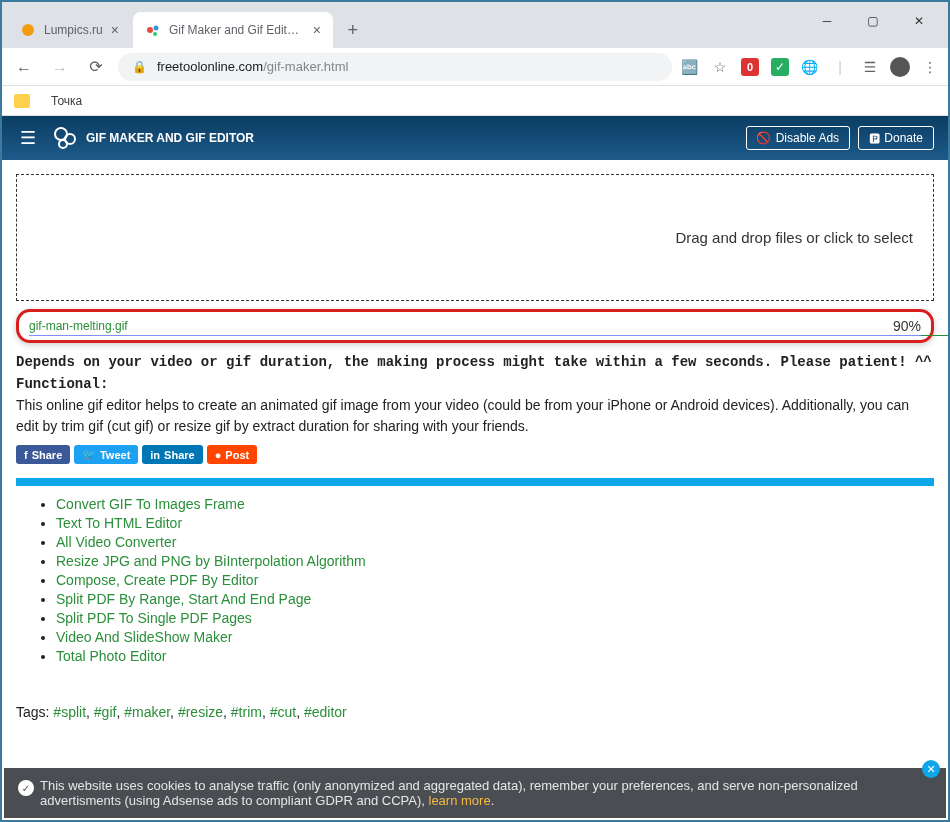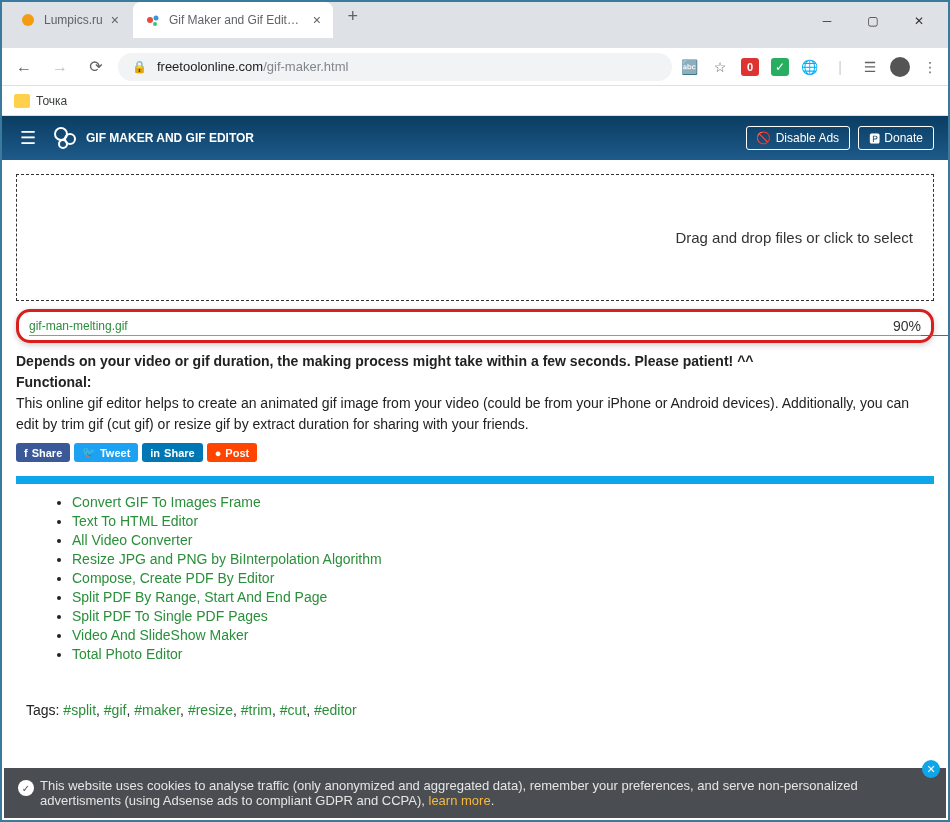--- a/index.html
+++ b/index.html
@@ -2,21 +2,21 @@
 <html><head>
 <meta charset="utf-8">
 <style>
 * { margin: 0; padding: 0; box-sizing: border-box; }
 body { font-family: Arial, sans-serif; font-size: 14px; width: 950px; height: 822px; background: #f5f5f5; overflow: hidden; position: relative; }
 
 
 .outer-frame { border: 2px solid #3a7a9c; width: 950px; height: 822px; position: relative; }
 
 
-.titlebar { height: 46px; background: #dee1e6; display: flex; align-items: flex-start; padding: 0 6px; }
+.titlebar { height: 46px; background: #dee1e6; display: flex; align-items: flex-end; padding: 0 6px; }
 .tab { height: 36px; display: flex; align-items: center; padding: 0 12px; font-size: 12px; color: #5f6368; border-radius: 8px 8px 0 0; margin-right: 2px; max-width: 200px; position: relative; }
 .tab.inactive { background: transparent; }
 .tab.active { background: #fff; }
 .tab-favicon { width: 16px; height: 16px; margin-right: 8px; display: flex; align-items: center; justify-content: center; }
 .tab-title { white-space: nowrap; overflow: hidden; text-overflow: ellipsis; flex: 1; }
 .tab-close { margin-left: 8px; font-size: 14px; color: #5f6368; }
 .new-tab { width: 28px; height: 28px; display: flex; align-items: center; justify-content: center; font-size: 18px; color: #5f6368; margin-left: 4px; margin-bottom: 4px; }
 .window-controls { margin-left: auto; display: flex; align-items: center; height: 100%; padding-bottom: 8px; }
 .win-ctrl { width: 46px; height: 30px; display: flex; align-items: center; justify-content: center; color: #333; font-size: 12px; }
 
@@ -25,21 +25,21 @@
 .nav-btn { width: 28px; height: 28px; display: flex; align-items: center; justify-content: center; color: #5f6368; font-size: 16px; border-radius: 50%; }
 .url-bar { background: #f1f3f4; border-radius: 16px; height: 28px; display: flex; align-items: center; padding: 0 14px; flex: 1; color: #5f6368; font-size: 13px; }
 .url-bar .lock { margin-right: 10px; font-size: 12px; }
 .url-domain { color: #202124; }
 .url-path { color: #80868b; }
 .ext-icons { display: flex; align-items: center; gap: 10px; }
 .ext-icon { width: 20px; height: 20px; display: flex; align-items: center; justify-content: center; font-size: 14px; }
 
 
 .bookmarks { height: 30px; background: #fff; display: flex; align-items: center; padding: 0 12px; border-bottom: 1px solid #e0e0e0; }
-.bookmark { display: flex; font-size: 12px; color: #3c4043; }
+.bookmark { display: flex; font-size: 12px; color: #3c4043; gap: 15px; }
 .bookmark-folder { width: 16px; height: 14px; background: #ffd04c; margin-right: 6px; border-radius: 2px; }
 
 
 .page { height: calc(100% - 114px); overflow: hidden; background: #fff; }
 
 
 .site-header { background: linear-gradient(180deg, #0a3d62 0%, #1e5a8a 100%); height: 44px; display: flex; align-items: center; padding: 0 14px; }
 .menu-btn { width: 24px; height: 24px; color: #fff; display: flex; align-items: center; justify-content: center; font-size: 18px; margin-right: 12px; }
 .logo-icon { color: #fff; font-size: 20px; margin-right: 8px; }
 .site-title { color: #fff; font-weight: bold; font-size: 12px; }
@@ -52,40 +52,40 @@
 
 
 .upload-box { margin: 0 14px; border: 3px solid #d91e1e; border-radius: 14px; padding: 6px 10px; display: flex; align-items: center; position: relative; box-shadow: 0 2px 6px rgba(0,0,0,0.2); }
 .upload-filename { color: #2a8f3a; font-size: 12px; }
 .upload-pct { margin-left: auto; color: #333; font-size: 14px; }
 .upload-bar { position: absolute; left: 10px; right: 10px; bottom: 4px; height: 1px; background: #7f8fff; }
 .upload-bar::after { content: ''; position: absolute; right: -55px; top: 0; width: 55px; height: 1px; background: #2a8f3a; }
 
 
 .desc { padding: 8px 14px 4px 14px; color: #222; line-height: 1.5; }
-.desc b { font-weight: bold; }
+.desc b { font-weight: bold; font-family: Liberation Mono, monospace; }
 
 
 .share-btns { padding: 0 14px; display: flex; gap: 4px; margin-top: 4px; }
 .share-btn { color: #fff; font-size: 11px; padding: 3px 8px; border-radius: 3px; display: flex; align-items: center; gap: 4px; font-weight: bold; }
 .share-fb { background: #3b5998; }
 .share-tw { background: #1da1f2; }
 .share-li { background: #0077b5; }
 .share-rd { background: #ff4500; }
 
 
 .blue-divider { height: 8px; background: #0ea5e9; margin: 14px 14px 10px 14px; }
 
 
 .related { padding: 0 14px; color: #222; }
 .related-title { margin-bottom: 4px; }
 .related ul { list-style: disc; padding-left: 40px; }
-.related li { margin: 3px 16px; }
+.related li { margin: 3px 0; }
 .related a { color: #2a8f3a; text-decoration: none; }
-.tags-line { padding: 4px 24px; color: #222; margin-top: 36px; }
+.tags-line { padding: 4px 14px; color: #222; margin-top: 36px; }
 .tags-line a { color: #2a8f3a; text-decoration: none; }
 
 
 .cookie-bar { position: absolute; bottom: 2px; left: 2px; right: 2px; background: #4a4e52; color: #e5e5e5; padding: 10px 40px 10px 14px; font-size: 13px; display: flex; align-items: flex-start; }
 .cookie-check { width: 16px; height: 16px; border-radius: 50%; background: #fff; color: #4a4e52; display: inline-flex; align-items: center; justify-content: center; font-size: 10px; margin-right: 6px; margin-top: 2px; flex-shrink: 0; }
 .cookie-close { position: absolute; top: -8px; right: 6px; width: 18px; height: 18px; border-radius: 50%; background: #0ea5e9; color: #fff; display: flex; align-items: center; justify-content: center; font-size: 11px; }
 .cookie-bar a { color: #f5b942; text-decoration: none; }
 
 svg { display: block; }
 </style>

